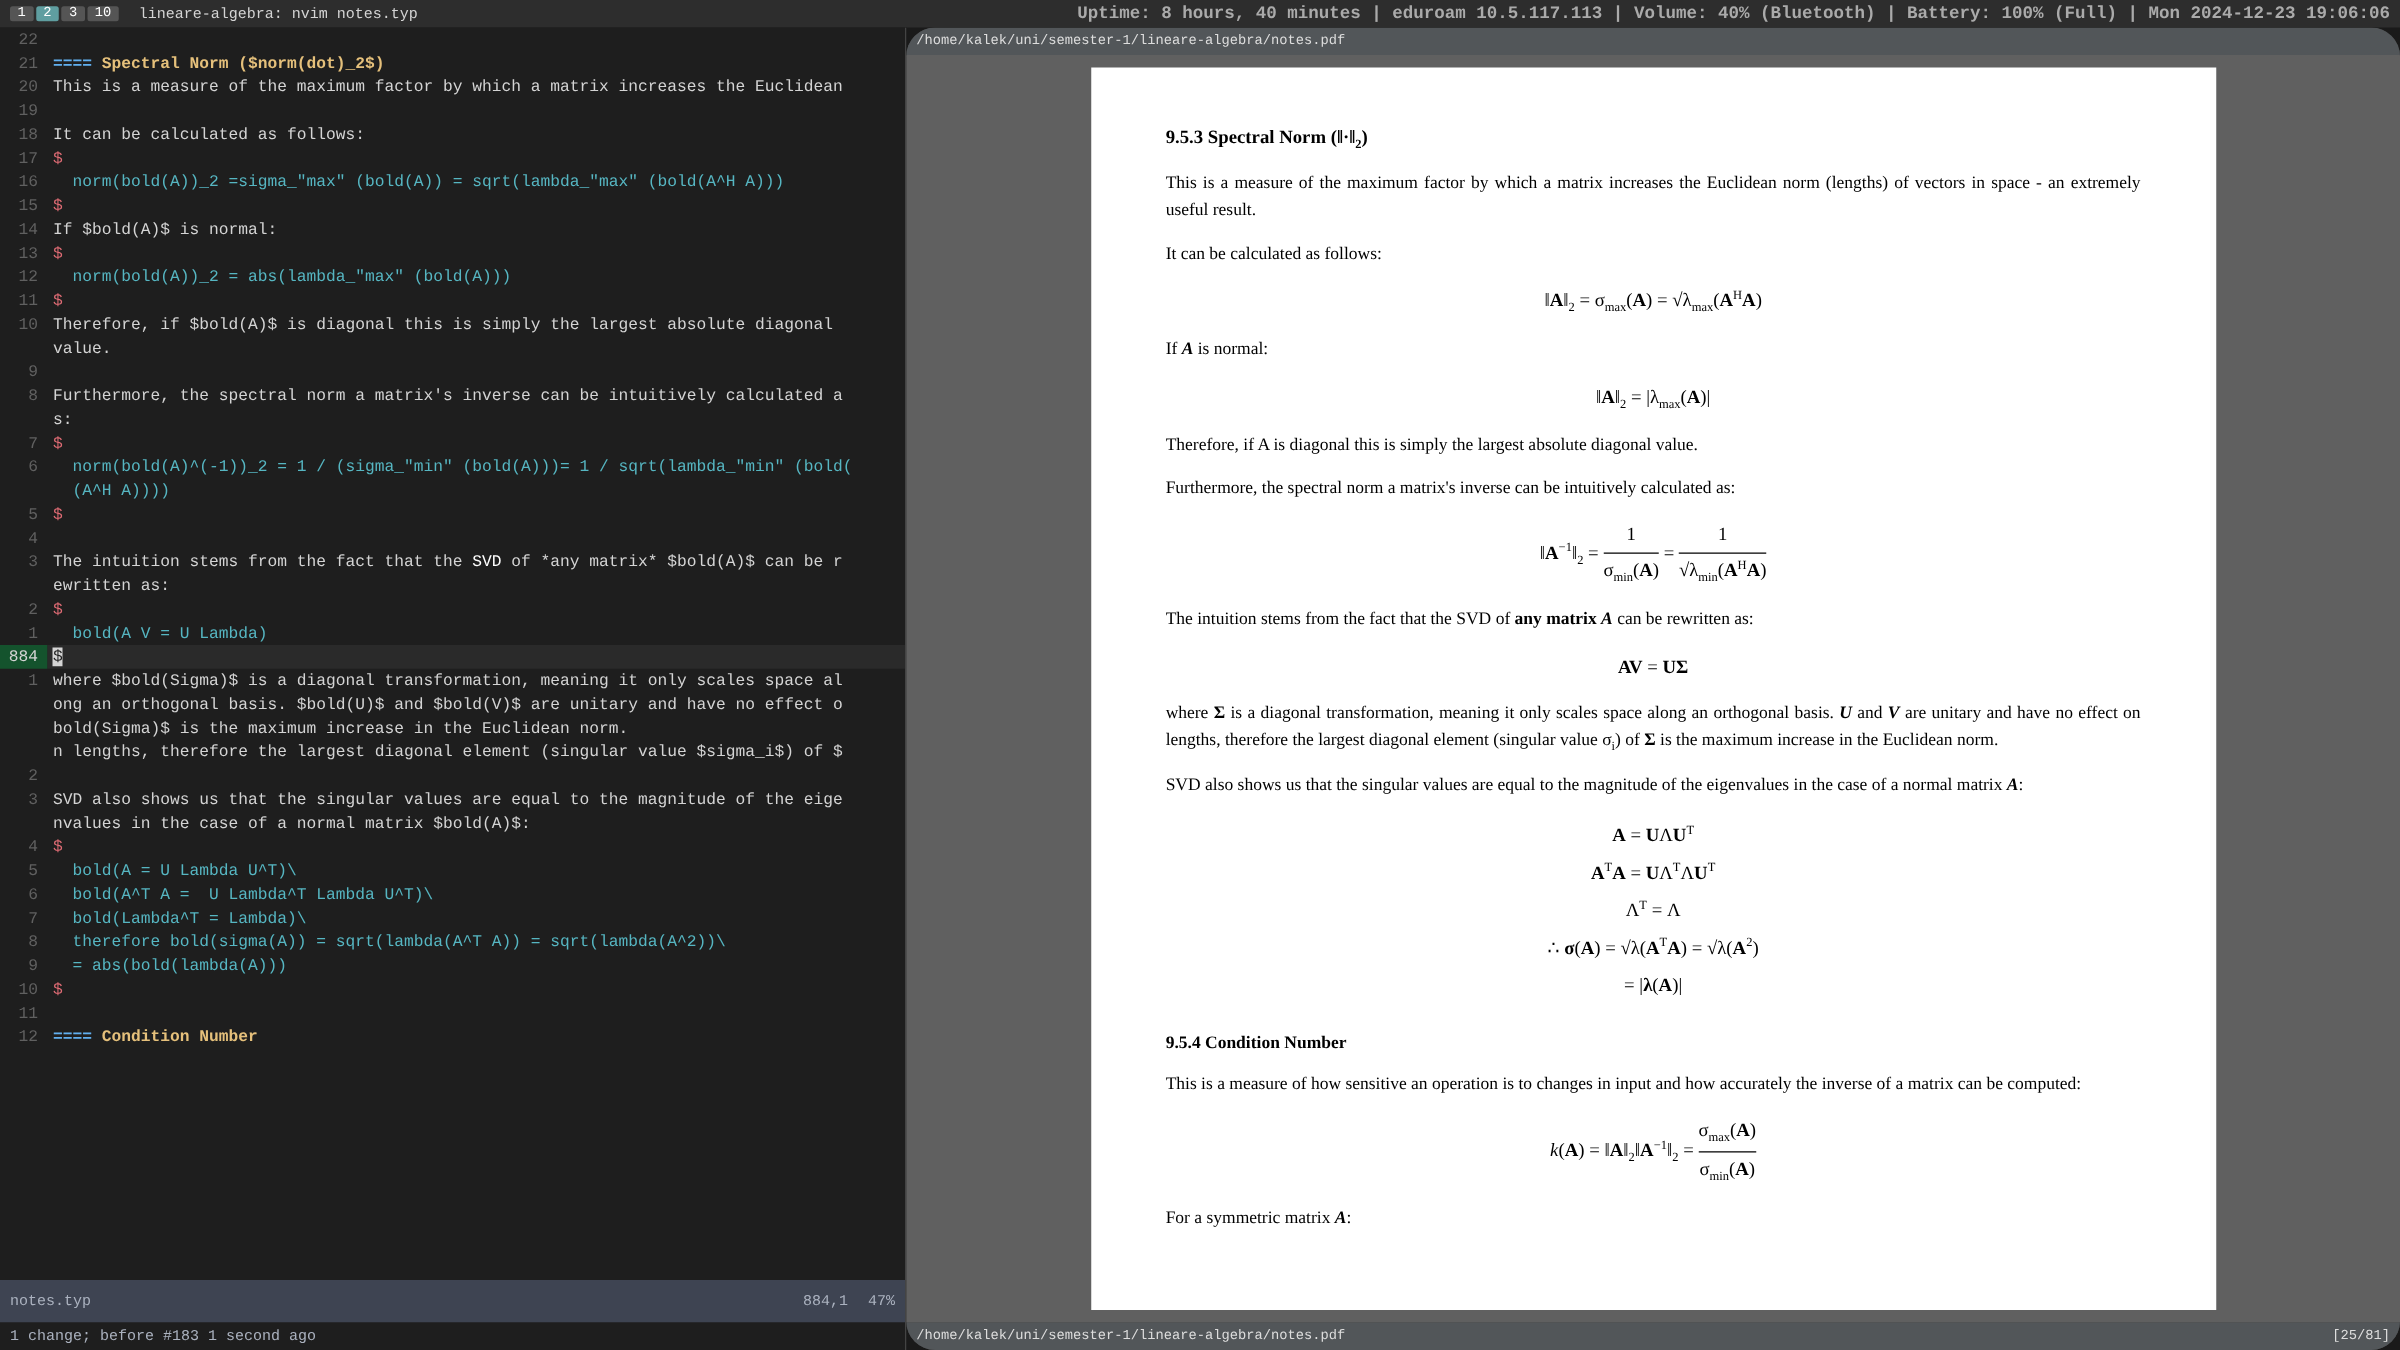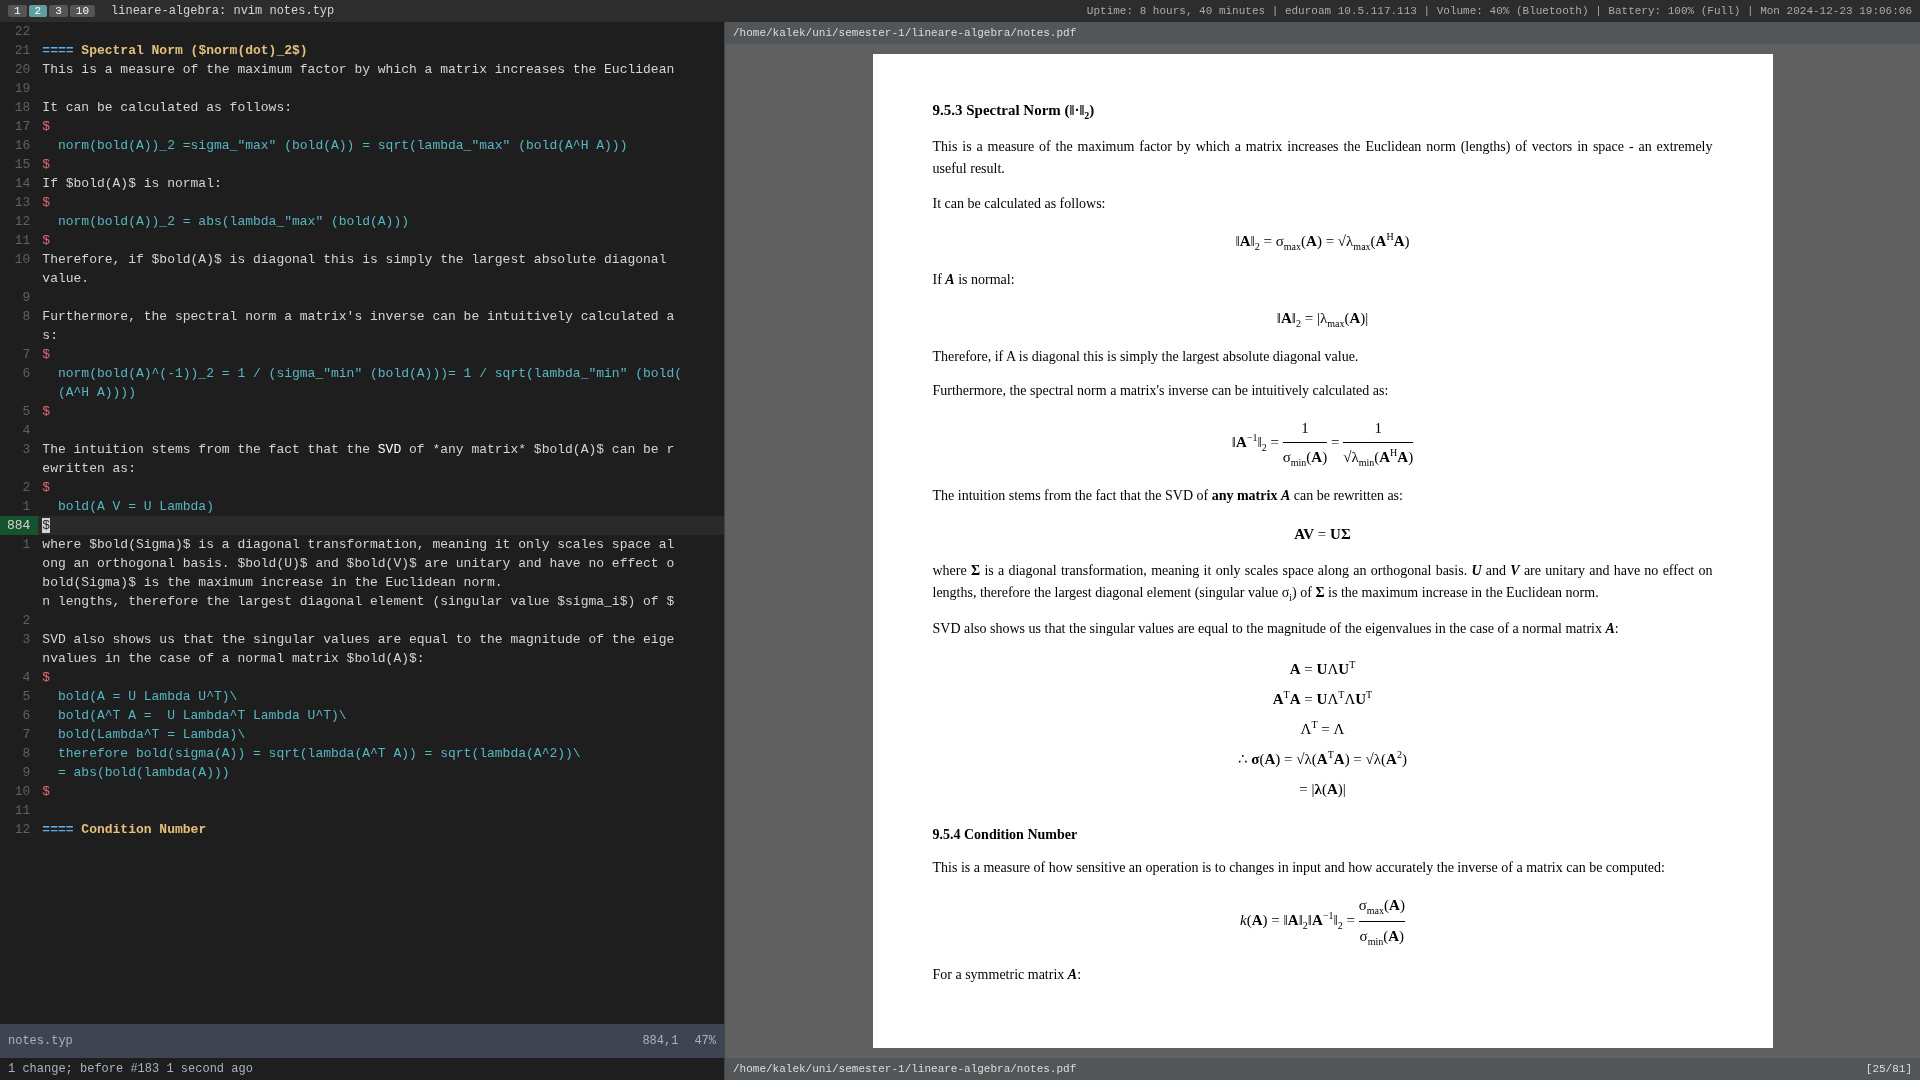--- a/index.html
+++ b/index.html
@@ -40,21 +40,22 @@
     }
     .tab-num.active {
       background: #5f9ea0;
     }
     #top-bar-title {
       color: #d4d4d4;
     }
     #top-bar-right {
       margin-left: auto;
       color: #aaa;
-      font-size: 11px;
+      font-size: 14px;
+      font-weight: bold;
     }
 
     
     #main {
       display: flex;
       flex: 1;
       overflow: hidden;
     }
 
     
@@ -157,20 +158,21 @@
       flex-shrink: 0;
     }
 
     
     #pdf-pane {
       flex: 1;
       background: #404040;
       display: flex;
       flex-direction: column;
       overflow: hidden;
+      border-radius: 23px;
     }
 
     #pdf-toolbar {
       background: #525659;
       height: 22px;
       display: flex;
       align-items: center;
       padding: 0 8px;
       font-size: 11px;
       color: #ddd;

